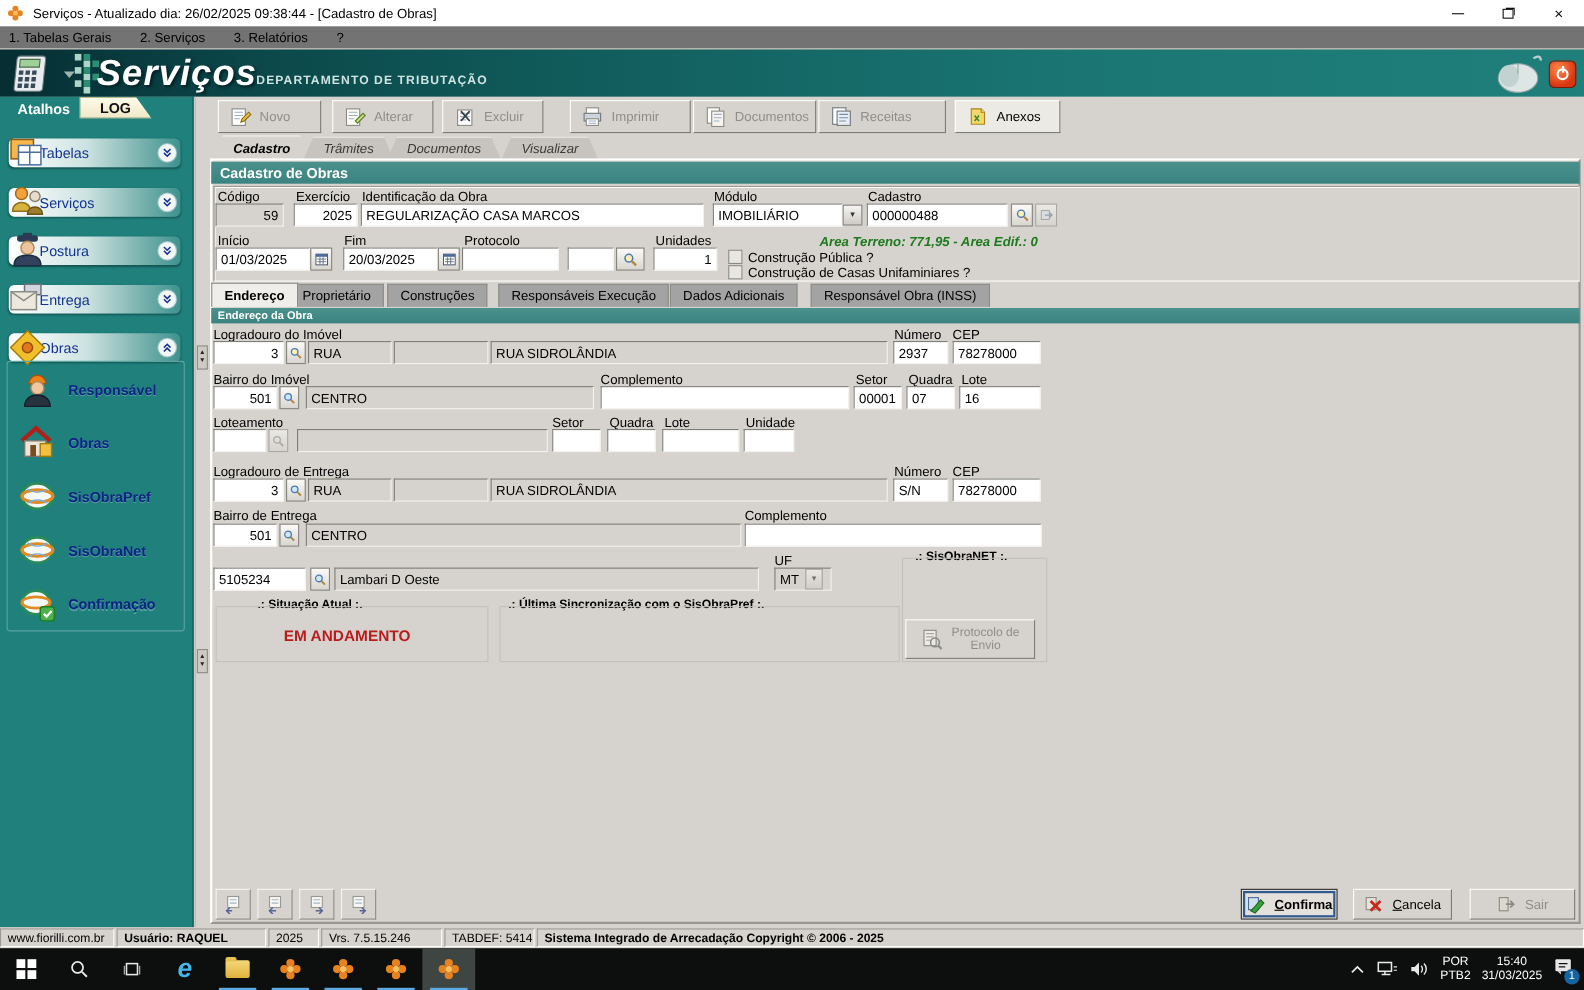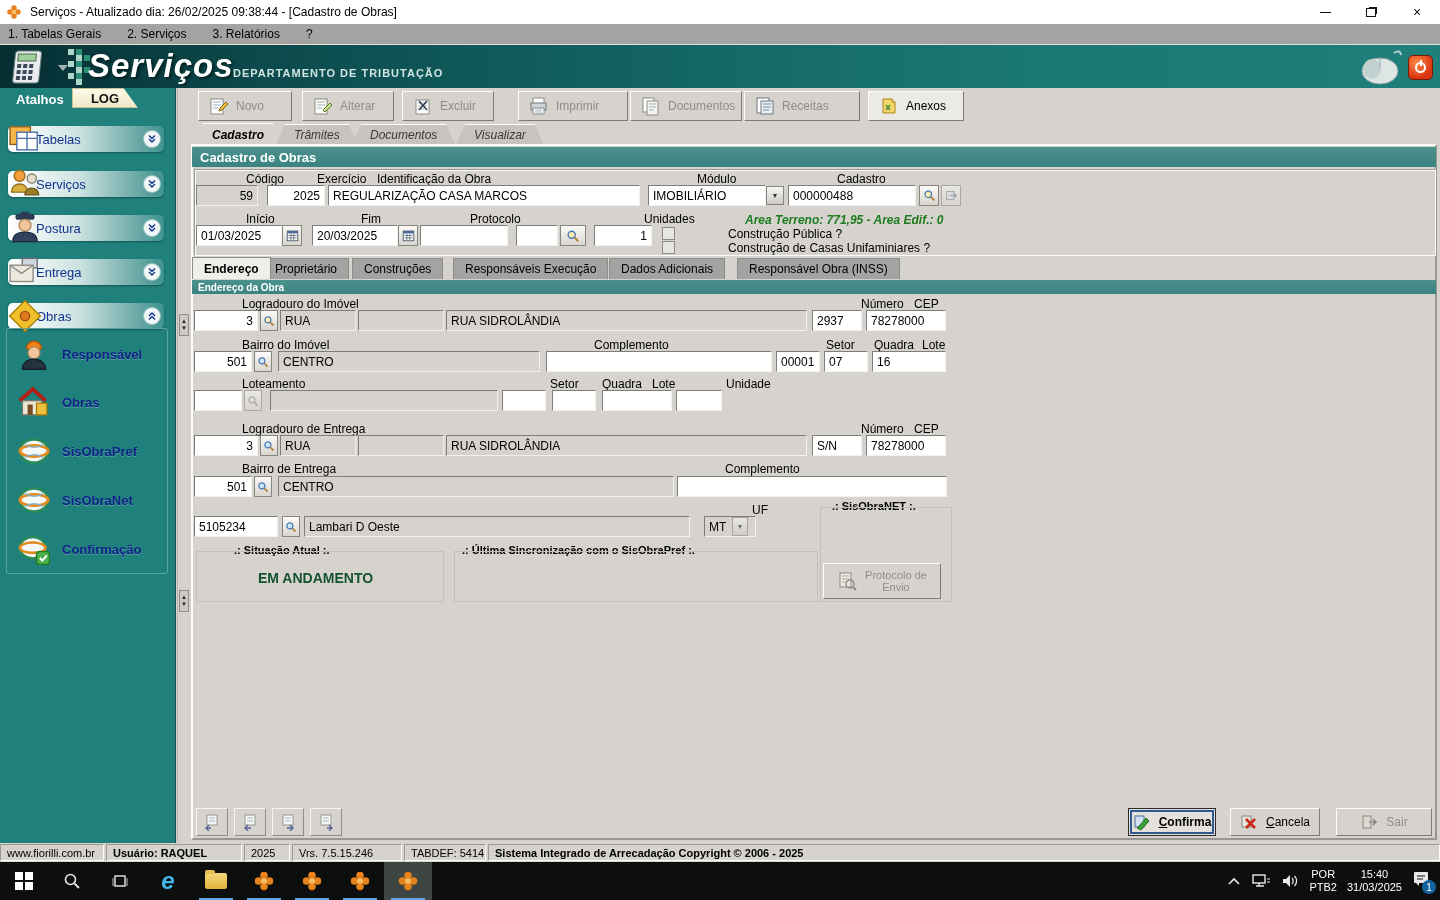--- a/index.html
+++ b/index.html
@@ -8,21 +8,21 @@
   .screen { position:relative; width:1440px; height:900px; overflow:hidden; background:#d6d3ce; }
 
   
   .titlebar { position:absolute; left:0; top:0; width:1440px; height:24px; background:#ffffff; display:flex; align-items:center; }
   .titlebar .appicon { margin-left:6px; width:16px; height:16px; }
   .titlebar .title { margin-left:8px; font-size:12px; color:#000; }
   .wbtns { position:absolute; right:0; top:0; height:24px; display:flex; }
   .wbtn { width:46px; height:24px; display:flex; align-items:center; justify-content:center; color:#111; font-size:14px; }
   .wbtn .minbar { width:11px; height:1px; background:#111; display:block; }
   .wbtn .maxbox { width:10px; height:9px; border:1px solid #111; box-shadow:2px -2px 0 -1px #111; display:block; }
-  .menubar { position:absolute; left:0; top:24px; width:1440px; height:21px; background:#a3a3a3; display:flex; align-items:center; gap:26px; padding-left:8px; border-bottom:1px solid #e4e0da; }
+  .menubar { position:absolute; left:0; top:24px; width:1440px; height:21px; background:#737373; display:flex; align-items:center; gap:26px; padding-left:8px; border-bottom:1px solid #e4e0da; }
   .menubar .mitem { font-size:12px; color:#000; }
 
   
   .banner { position:absolute; left:0; top:45px; width:1440px; height:43px;
     background:linear-gradient(90deg,#062e33 0%, #0c4a4c 18%, #136463 45%, #1b7774 70%, #1f7f7b 100%); }
   .banner .calc { position:absolute; left:12px; top:4px; }
   .banner .tri { position:absolute; left:58px; top:20px; width:0; height:0; border-left:5px solid transparent; border-right:5px solid transparent; border-top:6px solid #9fb3b1; }
   .banner .pattern { position:absolute; left:66px; top:2px; opacity:.9; }
   .banner .big { position:absolute; left:88px; top:2px; font-size:33px; font-weight:bold; font-style:italic; color:#fff; text-shadow:2px 2px 3px #032022; letter-spacing:1px; }
   .banner .sub { position:absolute; left:233px; top:22px; font-size:11px; font-weight:bold; color:#cfe4e2; letter-spacing:1px; }
@@ -59,21 +59,21 @@
   .ticon { width:20px; height:20px; flex:0 0 auto; }
 
   
   .tab { position:absolute; top:36px; height:21px; padding:0 18px; display:flex; align-items:center; font-size:12px; font-style:italic; color:#3a3a36; background:#c7c4bf; clip-path:polygon(9px 0, calc(100% - 9px) 0, 100% 100%, 0 100%); border-top:1px solid #fff; }
   .tab.active { background:#d6d3ce; font-weight:bold; color:#000; height:22px; top:35px; }
 
   .section-header { position:absolute; left:2px; top:59px; width:1244px; height:20px; background:linear-gradient(#4b918e,#3a8380); color:#fff; font-weight:bold; font-size:13px; display:flex; align-items:center; padding-left:8px; }
 
   .groupbox { position:absolute; border:1px solid; border-color:#9a9a94 #fdfdfb #fdfdfb #9a9a94; box-shadow:inset 1px 1px 0 #fdfdfb; }
 
-  .lbl { position:absolute; font-size:12px; color:#000; white-space:nowrap;margin-left:48px; }
+  .lbl { position:absolute; font-size:12px; color:#000; white-space:nowrap; }
   .fld { position:absolute; height:21px; background:#fff; border:1px solid; border-color:#7e7e78 #f2f1ee #f2f1ee #7e7e78; font-size:12px; color:#000; display:flex; align-items:center; padding:0 4px; white-space:nowrap; overflow:hidden; }
   .fld.ro { background:#d6d3ce; }
   .fld.num { justify-content:flex-end; }
   .sqbtn { position:absolute; width:20px; height:21px; background:linear-gradient(#fbfaf8,#d9d6d0); border:1px solid #86867f; display:flex; align-items:center; justify-content:center; }
   .sqbtn.dis { opacity:.55; }
   .ddarrow { position:absolute; width:18px; height:19px; background:linear-gradient(#f6f5f3,#cecbc5); border:1px solid #86867f; display:flex; align-items:center; justify-content:center; font-size:7px; color:#333; }
   .chk { position:absolute; width:13px; height:13px; background:#e8e6e1; border:1px solid #8a8a84; }
   .greentxt { position:absolute; font-size:12px; font-weight:bold; font-style:italic; color:#1e7a1e; }
 
   .subtab { position:absolute; top:170px; height:21px; padding:0 11px; display:flex; align-items:center; font-size:12px; color:#000; background:#a3a3a3; border:1px solid #8d8d87; border-bottom:none; }
@@ -562,21 +562,21 @@
           <rect x="3" y="2" width="11" height="14" fill="#eceae2" stroke="#8a8a84"></rect>
           <path d="M5 5h7M5 8h7M5 11h5" stroke="#a8a8a0"></path>
           <circle cx="13" cy="13" r="4" fill="none" stroke="#8a8a84" stroke-width="1.4"></circle>
           <line x1="16" y1="16" x2="19" y2="19" stroke="#8a8a84" stroke-width="2"></line>
         </svg>
       <span style="font-size:11px;line-height:12px;text-align:center"><span>Protocolo de</span><br><span>Envio</span></span>
     </div>
 
     <span class="fset-title" style="left:40px;top:456px">.: Situação Atual :.</span>
     <div class="fset" style="left:6px;top:463px;width:248px;height:51px"></div>
-    <span style="position:absolute;left:68px;top:482px;font-size:14px;font-weight:bold;color:#14532d">EM ANDAMENTO</span>
+    <span style="position:absolute;left:68px;top:482px;font-size:14px;font-weight:bold;color:#b91c1c">EM ANDAMENTO</span>
 
     <span class="fset-title" style="left:268px;top:456px">.: Última Sincronização com o SisObraPref :.</span>
     <div class="fset" style="left:264px;top:463px;width:364px;height:51px"></div>
 
     <div class="navbtn" style="left:6px">
         <svg width="18" height="18" viewBox="0 0 18 18">
           <rect x="4" y="2" width="10" height="10" fill="#fff" stroke="#8a8a84"></rect>
           <path d="M6 5h6M6 8h6" stroke="#9ab0c8"></path>
           <path d="M8 15H3M6 12l-3 3 3 3" stroke="#3a4a8a" fill="none" stroke-width="1.4"></path>
         </svg>

